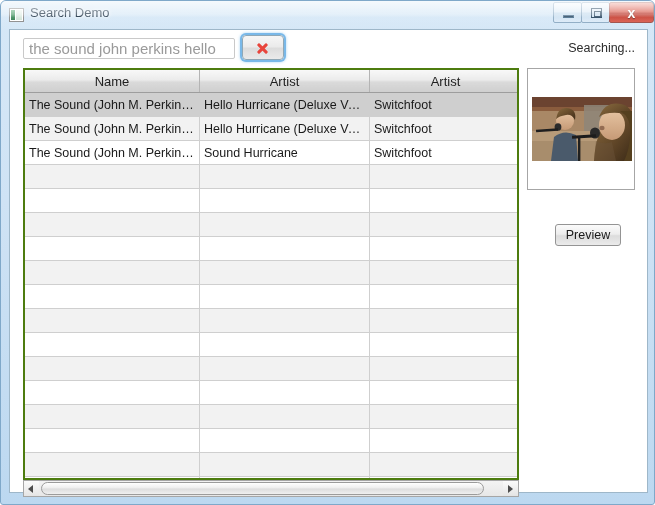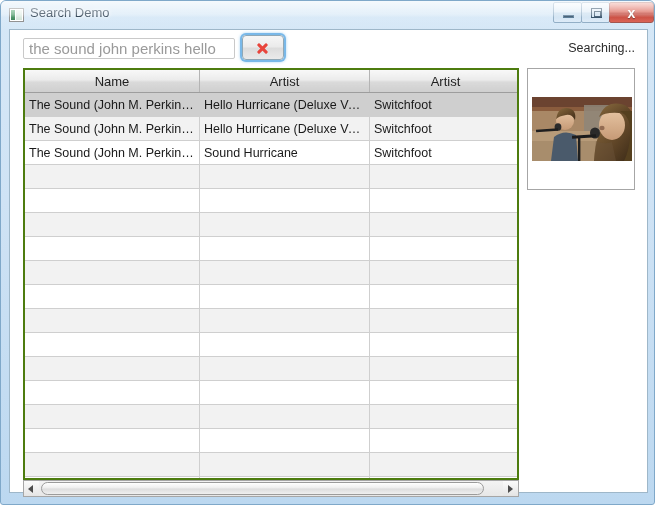--- a/index.html
+++ b/index.html
@@ -520,15 +520,16 @@
           <ellipse cx="70" cy="31" rx="2.6" ry="2.2" fill="#7d5740" opacity="0.75"></ellipse>
           <path d="M64 44 q8 4 16 1 l4 19 h-22z" fill="#6a5138" opacity="0.5"></path>
 
           <ellipse cx="63" cy="36" rx="5" ry="5.6" fill="#2a2a2a"></ellipse>
           <rect x="40" y="38" width="24" height="3" fill="#1c1c1c" transform="rotate(-3 52 39)"></rect>
 
           <rect x="0" y="0" width="100" height="64" fill="none"></rect>
         </svg>
       </div>
     </div>
+    <button class="preview-btn">Preview</button>
 
   </div>
 </div>
 
 </body></html>

